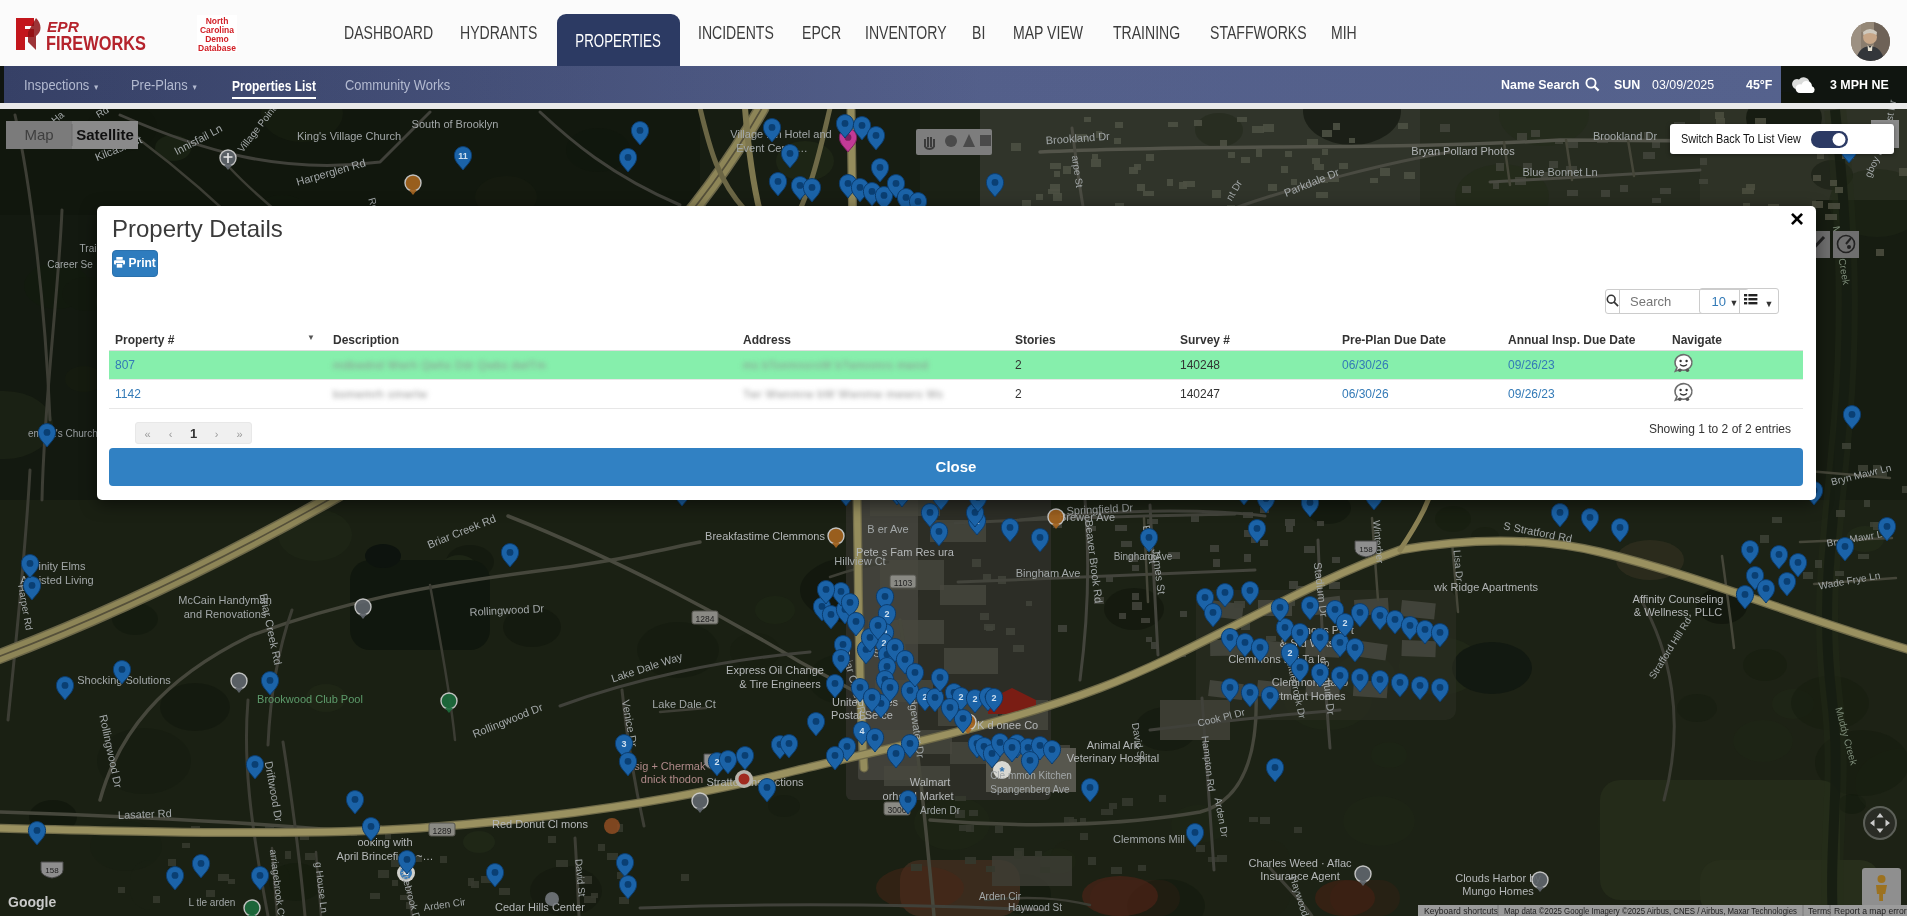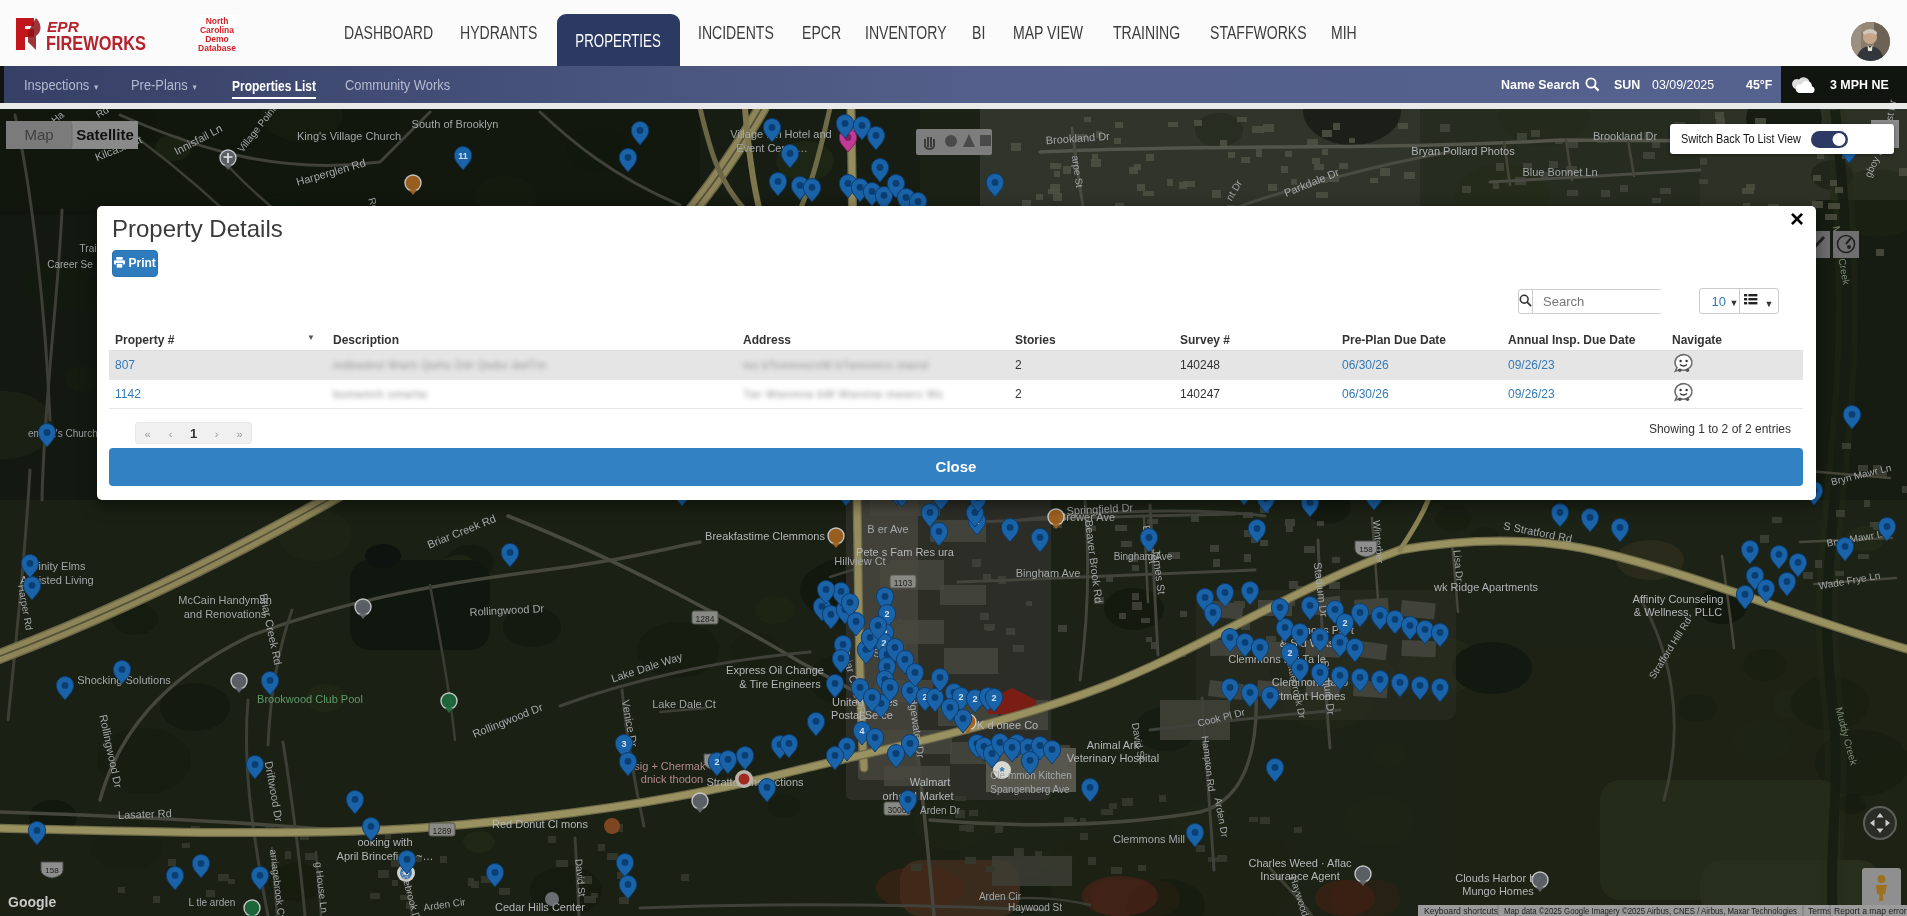--- a/index.html
+++ b/index.html
@@ -14,27 +14,27 @@
 #pl{color:#fff;font-weight:bold;border-bottom:2px solid #fff;height:30px;line-height:34px;margin-top:3px;transform:scaleX(.80);transform-origin:0 50%}
 #map{position:absolute;left:0;top:0;width:1907px;height:916px;z-index:1}
 #toggle{position:absolute;left:1670px;top:124px;width:224px;height:30px;background:#fff;border-radius:3px;box-shadow:0 1px 4px rgba(0,0,0,.4);z-index:30;font-size:12.5px;color:#111;line-height:30px}
 #modal{position:absolute;left:97px;top:206px;width:1719px;height:294px;background:#fff;border-radius:5px;box-shadow:0 4px 16px rgba(0,0,0,.5);z-index:35}
 .mx{position:absolute;font-size:24px;color:#000;font-weight:bold;line-height:24px}
 #closebtn{position:absolute;left:12px;top:242px;width:1694px;height:38px;background:#3181c3;border-radius:4px;color:#fff;font-size:15px;font-weight:bold;text-align:center;line-height:38px}
 #printbtn{position:absolute;left:15px;top:44px;width:46px;height:27px;background:#2e7cbe;border:1px solid #2a71ad;border-radius:4px;color:#fff;font-size:12px;font-weight:bold;text-align:center;line-height:25px}
 table.grid{border-collapse:collapse;table-layout:fixed;width:1694px;font-size:12px;color:#333}
 table.grid th{font-weight:bold;text-align:left;padding:3px 6px;border-bottom:1px solid #ddd;height:19px;font-size:12px}
 table.grid td{padding:0 6px;height:29px;border-bottom:1px solid #e7e7e7}
-tr.odd{background:#e5e5e5}
+tr.odd{background:#86efac}
 a.lnk{color:#337ab7;text-decoration:none}
 .blurtxt{color:#8f8f8f;filter:blur(2.4px);font-size:11px;letter-spacing:.5px;white-space:nowrap}
 .pgn{position:absolute;left:38px;top:216px;height:22px;display:flex;border-radius:3px;overflow:hidden;border:1px solid #e8e8e8;background:#f0f0f0}
 .pgn span{display:block;width:23px;height:22px;text-align:center;line-height:22px;font-size:11px;color:#9a9a9a}
 .pgn span.cur{color:#333;font-weight:bold;font-size:13px}
-.srch{position:absolute;left:1421px;top:83px;width:144px;height:25px;border:1px solid #ccc;border-radius:3px;display:flex}
+.srch{position:absolute;left:1508px;top:83px;width:144px;height:25px;border:1px solid #ccc;border-radius:3px;display:flex}
 .srch .mag{width:31px;border-right:1px solid #ccc;text-align:center;line-height:24px}
 .srch input{border:0;outline:0;flex:1;font-size:13px;padding-left:10px;color:#999;font-family:"Liberation Sans",sans-serif}
 .lenbtns{position:absolute;left:1602px;top:82px;width:80px;height:26px;border:1px solid #ccc;border-radius:3px;display:flex}
 .lenbtns .b1{width:40px;border-right:1px solid #ccc;text-align:right;line-height:25px;font-size:13px;color:#337ab7}
 .lenbtns .b2{width:39px;text-align:center;line-height:25px}
 </style></head>
 <body>
 <svg id="map" width="1907" height="916" viewBox="0 0 1907 916">
 <rect x="0" y="105" width="1907" height="811" fill="#1b2115"></rect>
 <rect x="0" y="105" width="700" height="130" fill="#141a10"></rect>

